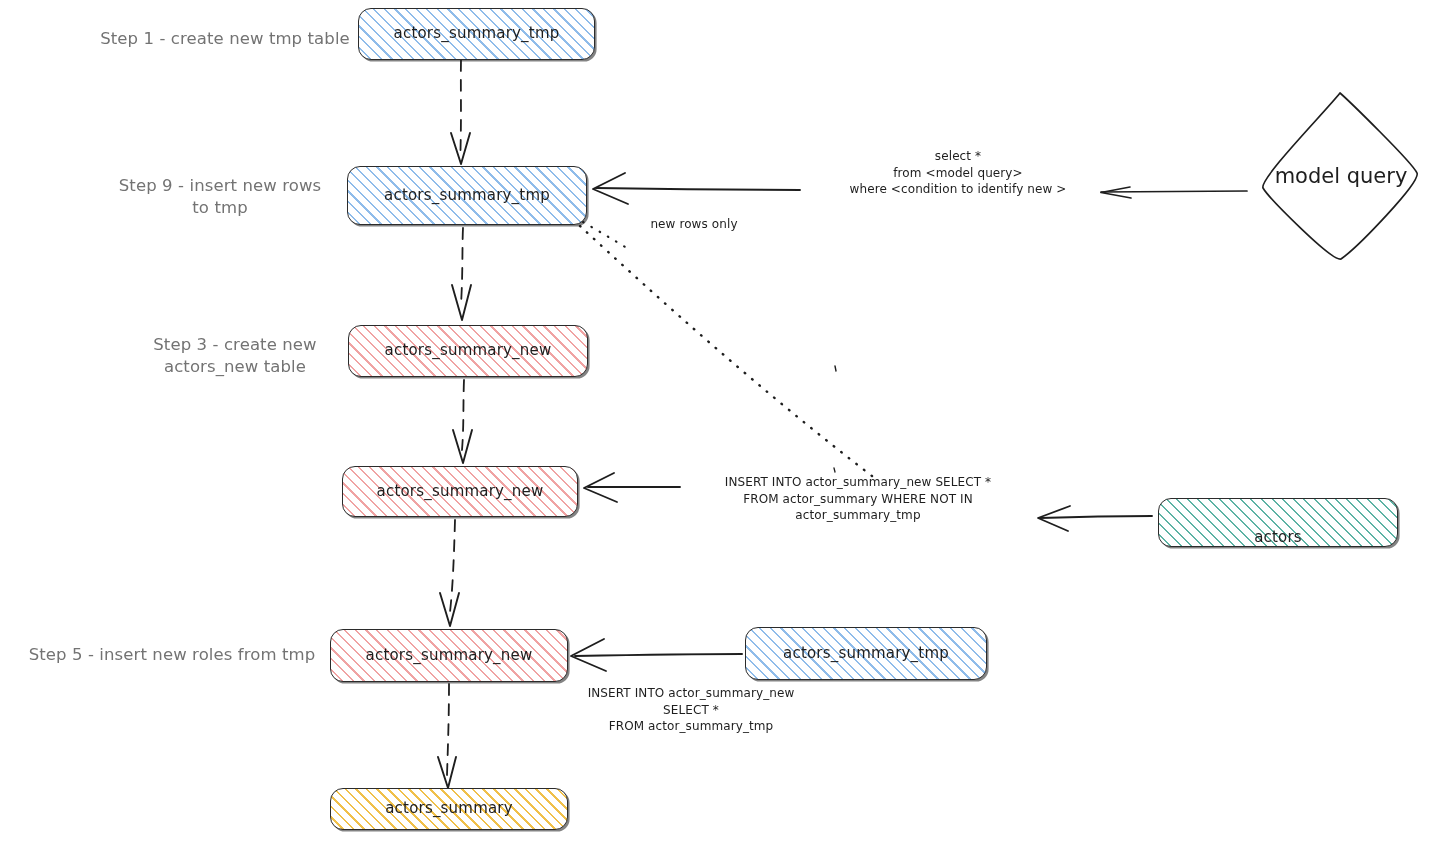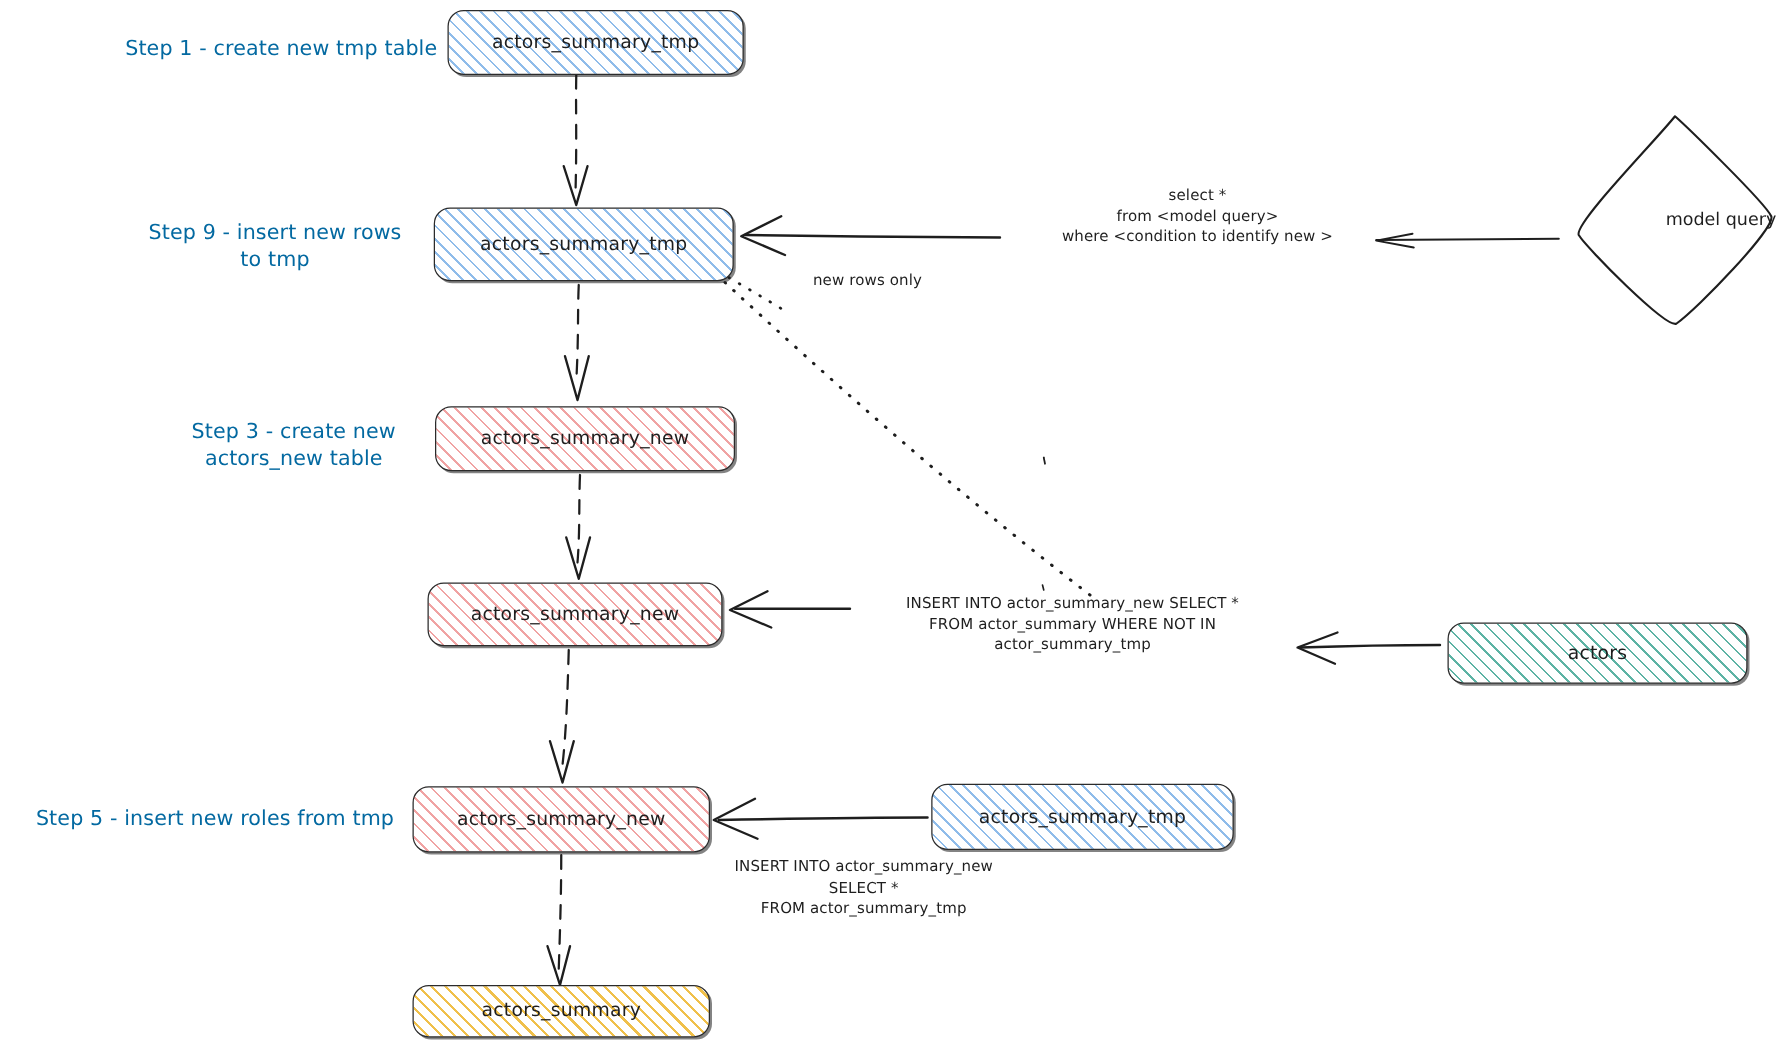--- a/index.html
+++ b/index.html
@@ -62,42 +62,42 @@
     border-color: #2b2b2b;
   }
   .fill-yellow {
     background-color: #ffffff;
     background-image: repeating-linear-gradient(
       45deg, #f0c04a 0px, #f0c04a 1.8px, transparent 1.8px, transparent 7.5px);
     border-color: #2b2b2b;
   }
   .step-label {
     position: absolute;
-    color: #0369a1;
+    color: #737373;
     font-size: 16.5px;
     line-height: 1.33;
     text-align: center;
     white-space: pre-line;
     letter-spacing: 0.1px;
   }
   .edge-label {
     position: absolute;
     color: #1e1e1e;
     font-size: 12px;
     line-height: 1.38;
     text-align: center;
     white-space: pre-line;
     letter-spacing: 0.1px;
   }
   .diamond-node {
     position: absolute;
     display: flex;
     align-items: center;
-    justify-content: flex-end;
-    font-size: 14px;
+    justify-content: center;
+    font-size: 21px;
     color: #1e1e1e;
   }
   .diamond-text {
     position: relative;
     z-index: 3;
   }
 </style>
 </head>
 <body>
 
@@ -206,21 +206,21 @@
   </div>
 
   <div class="node fill-yellow" style="left:330px; top:788px; width:238px; height:42px;">
     <span class="node-label">actors_summary</span>
   </div>
 
   <div class="node fill-blue" style="left:745px; top:627px; width:242px; height:53px;">
     <span class="node-label">actors_summary_tmp</span>
   </div>
 
-  <div class="node fill-teal" style="left:1158px; top:498px; width:240px; height:49px;">
+  <div class="node fill-teal" style="left:1158px; top:498px; width:240px; height:49px;align-items:flex-end;">
     <span class="node-label">actors</span>
   </div>
 
   <div class="diamond-node" style="left:1261px; top:90px; width:160px; height:172px;">
     <span class="diamond-text">model query</span>
   </div>
 
   <div class="edge-label" style="left:634px; top:216px; width:120px;">new rows only</div>
 
   <div class="edge-label" style="left:818px; top:148px; width:280px;">select *

